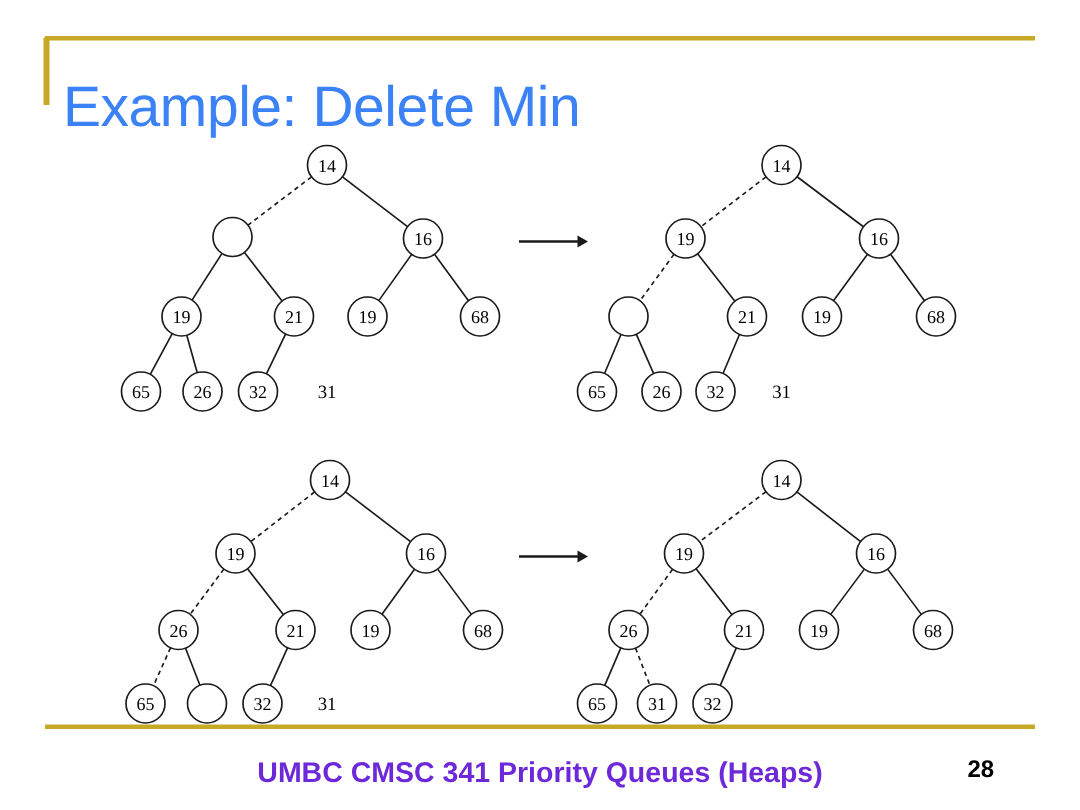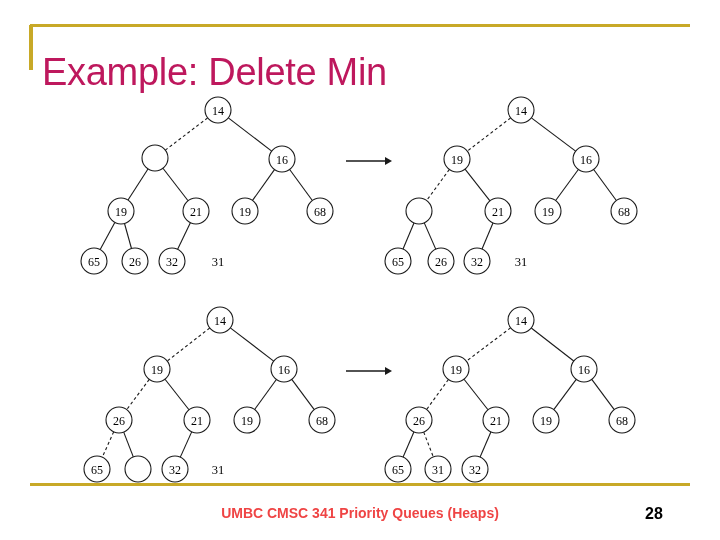--- a/index.html
+++ b/index.html
@@ -40,44 +40,44 @@
     background: #c8a927;
   }
   #page-title {
     position: absolute;
     left: 42px;
     top: 28px;
     font-family: "Liberation Sans", sans-serif;
     font-size: 38px;
     font-weight: normal;
     letter-spacing: -0.3px;
-    color: #be185d;
+    color: #3b82f6;
     white-space: nowrap;
     line-height: 1.05;
   }
 
   
   #footer-rule {
     position: absolute;
     left: 30px;
     top: 483px;
     width: 660px;
     height: 3px;
     background: #c8a927;
   }
   #footer-text {
     position: absolute;
     left: 0;
     top: 505px;
     width: 720px;
     text-align: center;
     font-family: "Liberation Sans", sans-serif;
-    font-size: 14px;
+    font-size: 19px;
     font-weight: bold;
-    color: #ef4444;
+    color: #6d28d9;
     white-space: nowrap;
   }
   #slide-number {
     position: absolute;
     left: 645px;
     top: 505px;
     width: 40px;
     text-align: left;
     font-family: "Liberation Sans", sans-serif;
     font-size: 16px;

